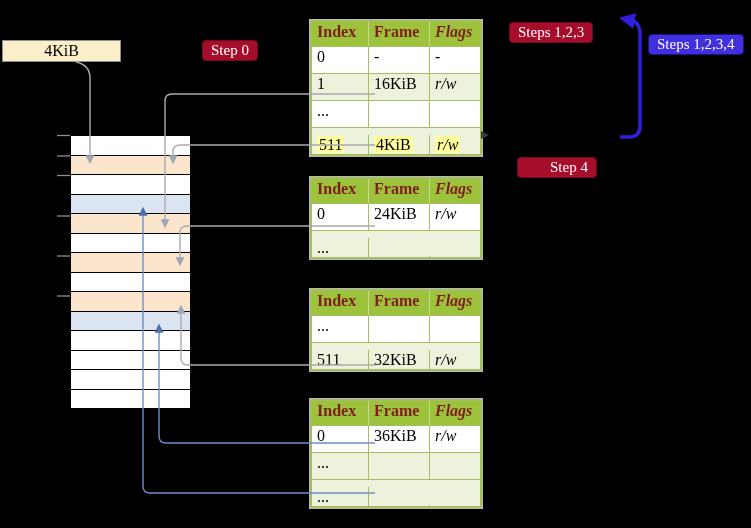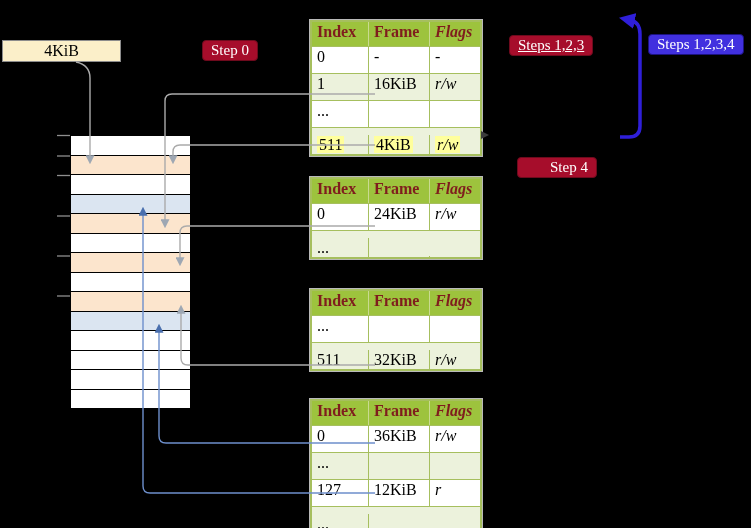--- a/index.html
+++ b/index.html
@@ -48,21 +48,21 @@
   svg.overlay{position:absolute;left:0;top:0;pointer-events:none;}
 </style>
 </head>
 <body>
 
 <div id="stage">
 
   <div class="sizebox">4KiB</div>
 
   <div class="chip red" style="left:202px;top:40px;">Step 0</div>
-  <div class="chip red" style="left:509px;top:35px;text-decoration:underline;">Steps 1,2,3</div>
+  <div class="chip red" style="left:509px;top:22px;">Steps 1,2,3</div>
   <div class="chip blue" style="left:648px;top:34px;">Steps 1,2,3,4</div>
   <div class="chip red" style="left:517px;top:157px;padding-left:32px;">Step 4</div>
 
   <div class="memcol">
       <div class="mrow m-white"></div>
       <div class="mrow m-orange"></div>
       <div class="mrow m-white"></div>
       <div class="mrow m-blue"></div>
       <div class="mrow m-orange"></div>
       <div class="mrow m-white"></div>
@@ -145,25 +145,20 @@
       </div>
       <div class="trow white">
         <div class="tcell">0</div>
         <div class="tcell">36KiB</div>
         <div class="tcell">r/w</div>
       </div>
       <div class="trow green">
         <div class="tcell">...</div>
         <div class="tcell"></div>
         <div class="tcell"></div>
-      </div>
-      <div class="trow white">
-        <div class="tcell">127</div>
-        <div class="tcell">12KiB</div>
-        <div class="tcell">r</div>
       </div>
       <div class="trow green">
         <div class="tcell">...</div>
         <div class="tcell"></div>
         <div class="tcell"></div>
       </div>
     </div>
 
   <svg class="overlay" width="751" height="528" viewBox="0 0 751 528">
     <defs>

